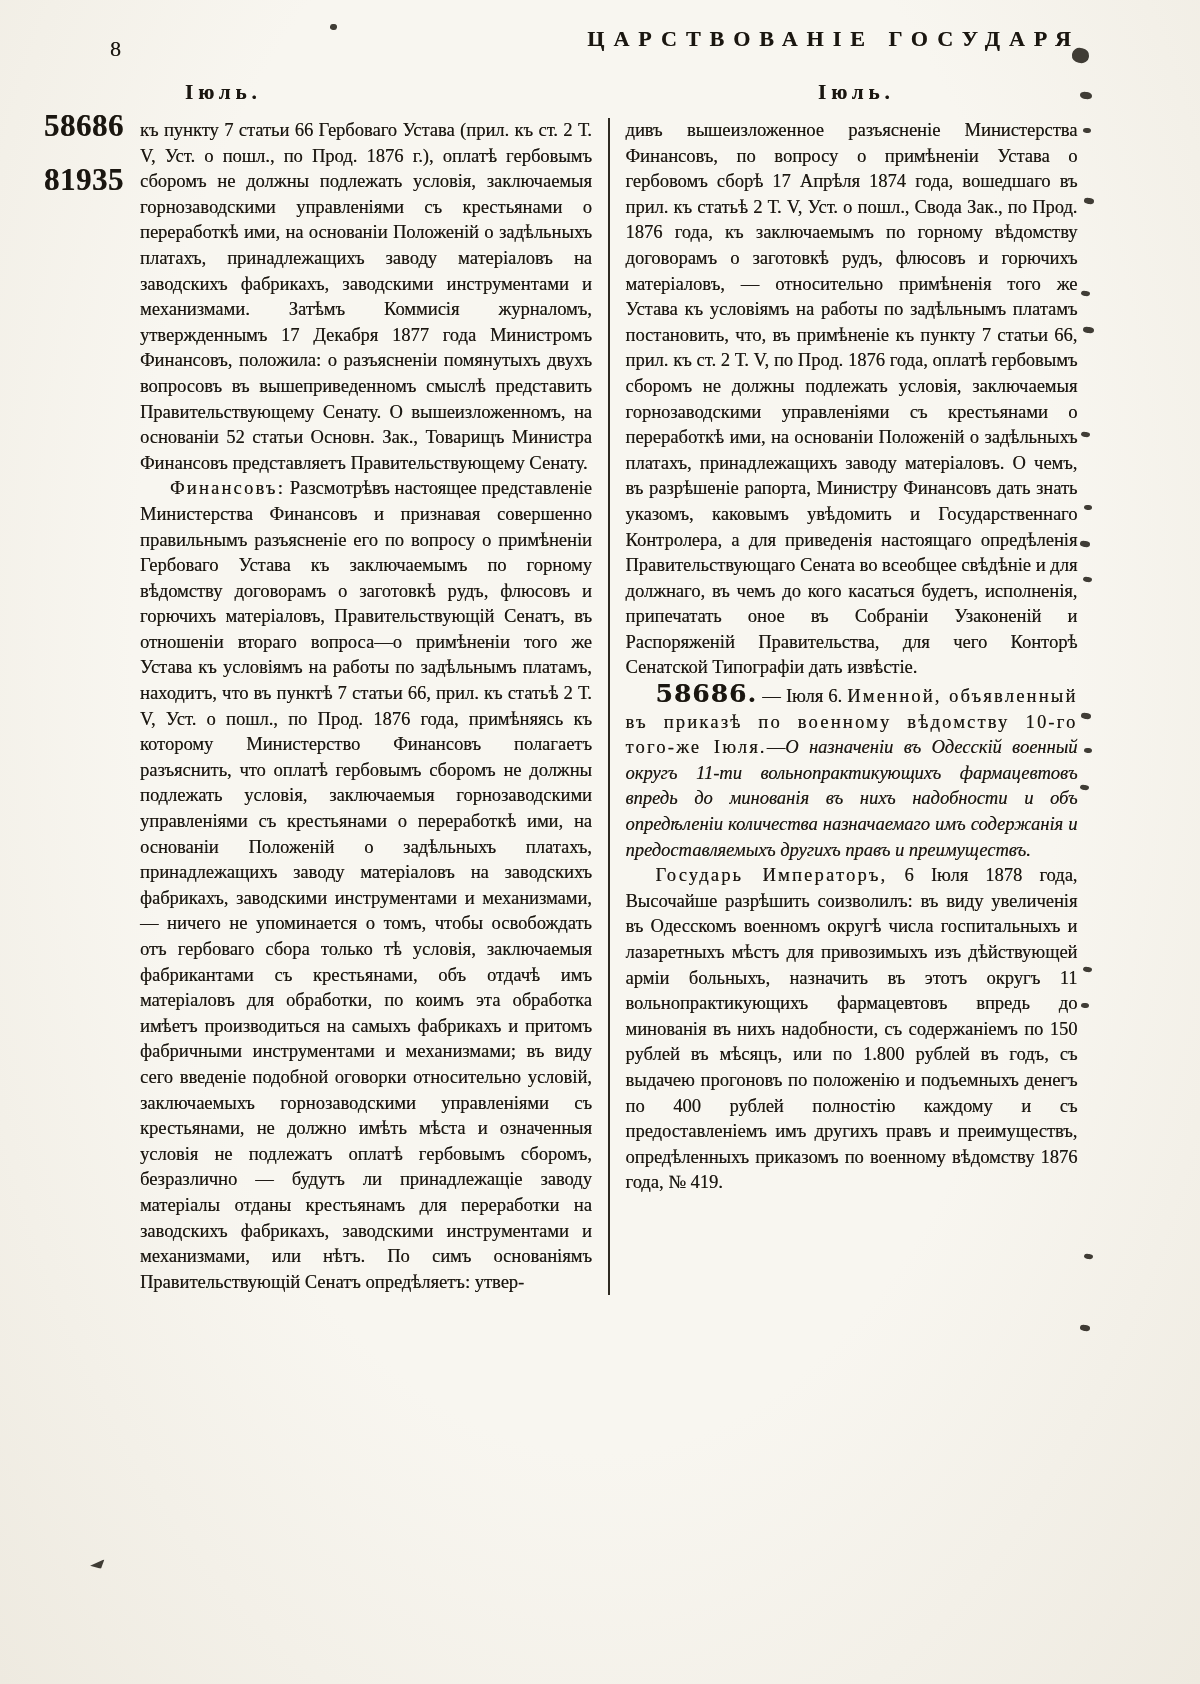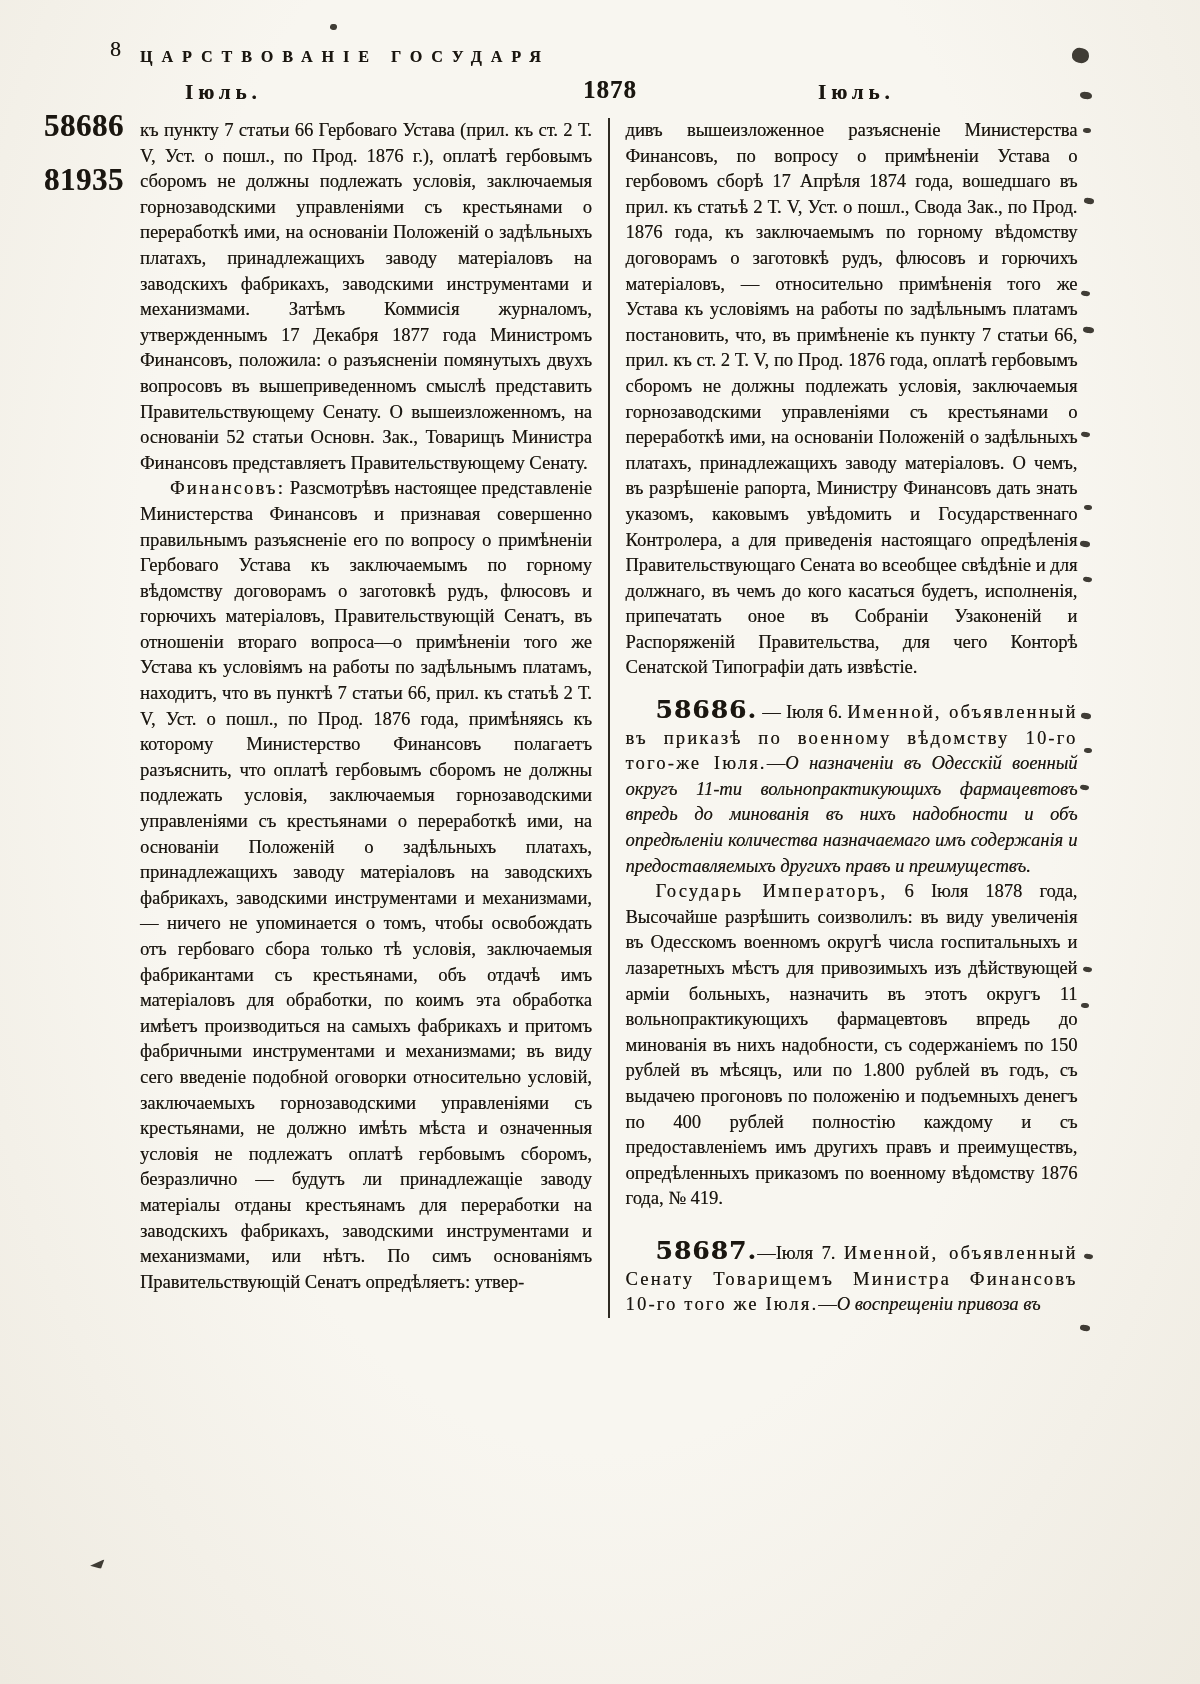--- a/index.html
+++ b/index.html
@@ -16,23 +16,23 @@
     background: radial-gradient(ellipse at 50% 38%, #f8f6f0 55%, #eeeae0 100%);
   }
   .ink { text-shadow: 0.25px 0.25px 0.4px rgba(25,18,8,0.6); }
 
   
   .pagenum {
     position:absolute; top:36px; left:110px;
     font-size:22px;
   }
   .running-title {
-    position:absolute; top:48px; left:140px; width:940px;
-    text-align:left;
-    font-size:16px; font-weight:bold; letter-spacing:9px;
+    position:absolute; top:26px; left:140px; width:940px;
+    text-align:right;
+    font-size:22px; font-weight:bold; letter-spacing:9px;
     white-space:nowrap;
   }
   .month {
     position:absolute; top:80px;
     font-size:21px; font-weight:bold; letter-spacing:5px;
   }
   .month-left  { left:185px; }
   .month-right { left:818px; }
   .year {
     position:absolute; top:76px; left:140px; width:940px;
@@ -56,21 +56,21 @@
   .col { width:452px; }
   .col-rule {
     width:1.5px; background:#2e2a22; margin:0 16px;
     align-self:stretch;
   }
   .para {
     font-size:18.5px; line-height:25.6px;
     text-align:justify; text-indent:30px;
   }
   .noindent { text-indent:0; }
-  .entry  { margin-top:16px; }
+  .entry  { }
   .entry2 { margin-top:26px; }
   .sperr  { letter-spacing:2.2px; }
   .ital   { font-style:italic; }
   .entry-num {
     font-size:25px; font-weight:bold; letter-spacing:1px; line-height:1;
     font-family:"DejaVu Serif", serif;
   }
 
   
   .artifact {
@@ -84,21 +84,20 @@
   }
 </style>
 </head>
 <body>
 
 <div class="sheet">
 
   <div class="pagenum ink">8</div>
   <div class="running-title ink">ЦАРСТВОВАНІЕ ГОСУДАРЯ</div>
   <div class="month month-left ink">Іюль.</div>
-  <div class="year ink">1878</div>
   <div class="month month-right ink">Іюль.</div>
 
   <div class="margin-num first ink">58686</div>
   <div class="margin-num second ink">81935</div>
 
   <div class="columns">
 
     <section class="col ink">
       <p class="para noindent">къ пункту 7 статьи 66 Гербоваго Устава (прил. къ ст. 2 Т. V, Уст. о пошл., по Прод. 1876 г.), оплатѣ гербовымъ сборомъ не должны подлежать условія, заключаемыя горнозаводскими управленіями съ крестьянами о переработкѣ ими, на основаніи Положеній о задѣльныхъ платахъ, принадлежащихъ заводу матеріаловъ на заводскихъ фабрикахъ, заводскими инструментами и механизмами. Затѣмъ Коммисія журналомъ, утвержденнымъ 17 Декабря 1877 года Министромъ Финансовъ, положила: о разъясненіи помянутыхъ двухъ вопросовъ въ вышеприведенномъ смыслѣ представить Правительствующему Сенату. О вышеизложенномъ, на основаніи 52 статьи Основн. Зак., Товарищъ Министра Финансовъ представляетъ Правительствующему Сенату.</p>
       <p class="para"><span class="sperr">Финансовъ:</span>
@@ -107,21 +106,20 @@
 
     <div class="col-rule"></div>
 
     <section class="col ink">
       <p class="para noindent">дивъ вышеизложенное разъясненіе Министерства Финансовъ, по вопросу о примѣненіи Устава о гербовомъ сборѣ 17 Апрѣля 1874 года, вошедшаго въ прил. къ статьѣ 2 Т. V, Уст. о пошл., Свода Зак., по Прод. 1876 года, къ заключаемымъ по горному вѣдомству договорамъ о заготовкѣ рудъ, флюсовъ и горючихъ матеріаловъ, — относительно примѣненія того же Устава къ условіямъ на работы по задѣльнымъ платамъ постановить, что, въ примѣненіе къ пункту 7 статьи 66, прил. къ ст. 2 Т. V, по Прод. 1876 года, оплатѣ гербовымъ сборомъ не должны подлежать условія, заключаемыя горнозаводскими управленіями съ крестьянами о переработкѣ ими, на основаніи Положеній о задѣльныхъ платахъ, принадлежащихъ заводу матеріаловъ. О чемъ, въ разрѣшеніе рапорта, Министру Финансовъ дать знать указомъ, каковымъ увѣдомить и Государственнаго Контролера, а для приведенія настоящаго опредѣленія Правительствующаго Сената во всеобщее свѣдѣніе и для должнаго, въ чемъ до кого касаться будетъ, исполненія, припечатать оное въ Собраніи Узаконеній и Распоряженій Правительства, для чего Конторѣ Сенатской Типографіи дать извѣстіе.</p>
 
       <p class="para entry"><span class="entry-num">58686.</span><span> — Іюля 6. </span><span class="sperr">Именной, объявленный въ приказѣ по военному вѣдомству 10-го того-же Іюля.</span><span>—</span><span class="ital">О назначеніи въ Одесскій военный округъ 11-ти вольнопрактикующихъ фармацевтовъ впредь до минованія въ нихъ надобности и объ опредѣленіи количества назначаемаго имъ содержанія и предоставляемыхъ другихъ правъ и преимуществъ.</span></p>
 
       <p class="para"><span class="sperr">Государь Императоръ,</span><span> 6 Іюля 1878 года, Высочайше разрѣшить соизволилъ: въ виду увеличенія въ Одесскомъ военномъ округѣ числа госпитальныхъ и лазаретныхъ мѣстъ для привозимыхъ изъ дѣйствующей арміи больныхъ, назначить въ этотъ округъ 11 вольнопрактикующихъ фармацевтовъ впредь до минованія въ нихъ надобности, съ содержаніемъ по 150 рублей въ мѣсяцъ, или по 1.800 рублей въ годъ, съ выдачею прогоновъ по положенію и подъемныхъ денегъ по 400 рублей полностію каждому и съ предоставленіемъ имъ другихъ правъ и преимуществъ, опредѣленныхъ приказомъ по военному вѣдомству 1876 года, № 419.</span></p>
 
-      <p class="para entry entry2"><span class="entry-num">58687.</span><span>—Іюля 7. </span><span class="sperr">Именной, объявленный Сенату Товарищемъ Министра Финансовъ 10-го того же Іюля.</span><span>—</span><span class="ital">О воспрещеніи привоза въ</span></p>
     </section>
 
   </div>
 
   <div class="artifact" style="left:1072px; top:48px;  width:17px; height:15px;"></div>
   <div class="artifact" style="left:1080px; top:92px;  width:12px; height:7px;"></div>
   <div class="artifact" style="left:1083px; top:128px; width:8px;  height:5px;"></div>
   <div class="artifact" style="left:1084px; top:198px; width:10px; height:6px;"></div>
   <div class="artifact" style="left:1081px; top:291px; width:9px;  height:5px;"></div>
   <div class="artifact" style="left:1083px; top:327px; width:11px; height:6px;"></div>

